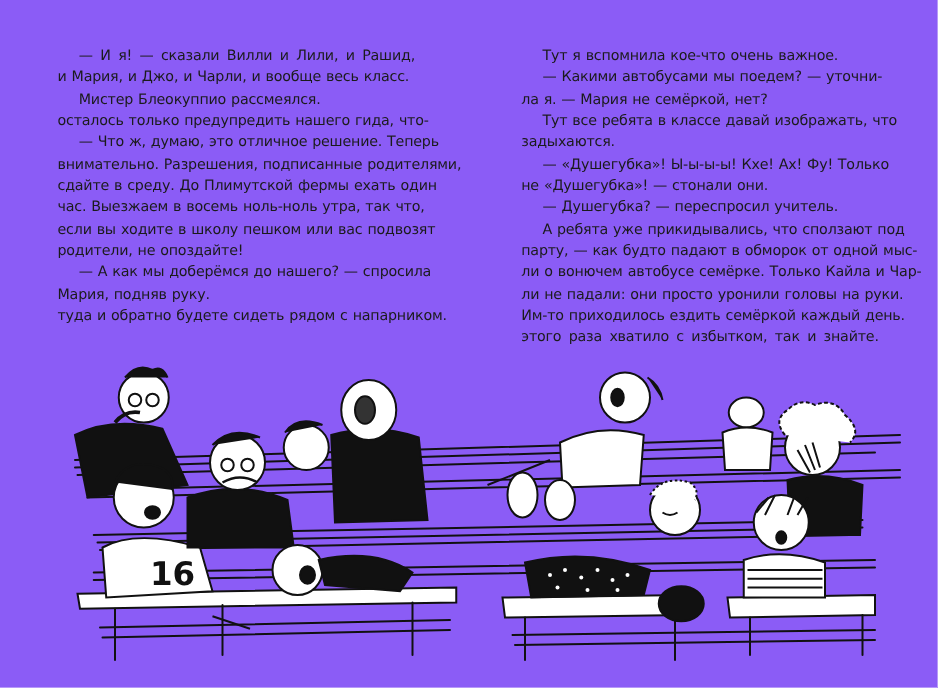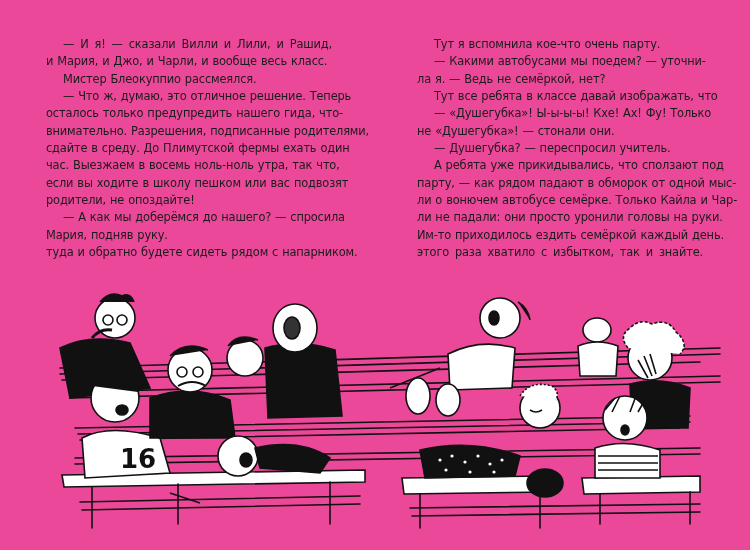--- a/index.html
+++ b/index.html
@@ -1,17 +1,17 @@
 <!DOCTYPE html>
 <html><head>
   <meta charset="utf-8">
   <style>
     html, body { margin: 0; padding: 0; background: #ffffff; }
     body { width: 750px; height: 550px; position: relative; overflow: hidden; }
-    .spread { position: absolute; left: 0; top: 0; width: 750px; height: 550px; background: #ec4899; }
+    .spread { position: absolute; left: 0; top: 0; width: 750px; height: 550px; background: #8b5cf6; }
     .page { position: absolute; top: 36px; width: 286px; }
     .page.left { left: 46px; }
     .page.right { left: 417px; }
     .line {
       font-family: "DejaVu Sans", sans-serif;
       font-size: 11.4px;
       line-height: 17.35px;
       height: 17.35px;
       color: #1b1b1b;
       white-space: nowrap;
@@ -26,42 +26,43 @@
   </style>
 </head>
 <body>
 
 <div class="spread">
 
   <div class="page left">
     <div class="line indent">— И я! — сказали Вилли и Лили, и Рашид,</div>
     <div class="line last">и Мария, и Джо, и Чарли, и вообще весь класс.</div>
     <div class="line indent last">Мистер Блеокуппио рассмеялся.</div>
+    <div class="line">осталось только предупредить нашего гида, что-</div>
     <div class="line indent">— Что ж, думаю, это отличное решение. Теперь</div>
-    <div class="line">осталось только предупредить нашего гида, что-</div>
     <div class="line">внимательно. Разрешения, подписанные родителями,</div>
     <div class="line">сдайте в среду. До Плимутской фермы ехать один</div>
     <div class="line">час. Выезжаем в восемь ноль-ноль утра, так что,</div>
     <div class="line">если вы ходите в школу пешком или вас подвозят</div>
     <div class="line last">родители, не опоздайте!</div>
     <div class="line indent">— А как мы доберёмся до нашего? — спросила</div>
     <div class="line last">Мария, подняв руку.</div>
     <div class="line">туда и обратно будете сидеть рядом с напарником.</div>
   </div>
 
   <div class="page right">
-    <div class="line indent last">Тут я вспомнила кое-что очень парту.</div>
+    <div class="line indent last">Тут я вспомнила кое-что очень важное.</div>
     <div class="line indent">— Какими автобусами мы поедем? — уточни-</div>
-    <div class="line last">ла я. — Ведь не семёркой, нет?</div>
+    <div class="line last">ла я. — Мария не семёркой, нет?</div>
     <div class="line indent">Тут все ребята в классе давай изображать, что</div>
+    <div class="line last">задыхаются.</div>
     <div class="line indent">— «Душегубка»! Ы-ы-ы-ы! Кхе! Ах! Фу! Только</div>
     <div class="line last">не «Душегубка»! — стонали они.</div>
     <div class="line indent last">— Душегубка? — переспросил учитель.</div>
     <div class="line indent">А ребята уже прикидывались, что сползают под</div>
-    <div class="line">парту, — как рядом падают в обморок от одной мыс-</div>
+    <div class="line">парту, — как будто падают в обморок от одной мыс-</div>
     <div class="line">ли о вонючем автобусе семёрке. Только Кайла и Чар-</div>
     <div class="line">ли не падали: они просто уронили головы на руки.</div>
     <div class="line">Им-то приходилось ездить семёркой каждый день.</div>
     <div class="line">этого раза хватило с избытком, так и знайте.</div>
   </div>
 
   <svg class="illustration" viewBox="0 0 750 262" xmlns="http://www.w3.org/2000/svg">
     <g stroke="#111" stroke-width="1.6" fill="none" stroke-linecap="round">
 
       <g>

